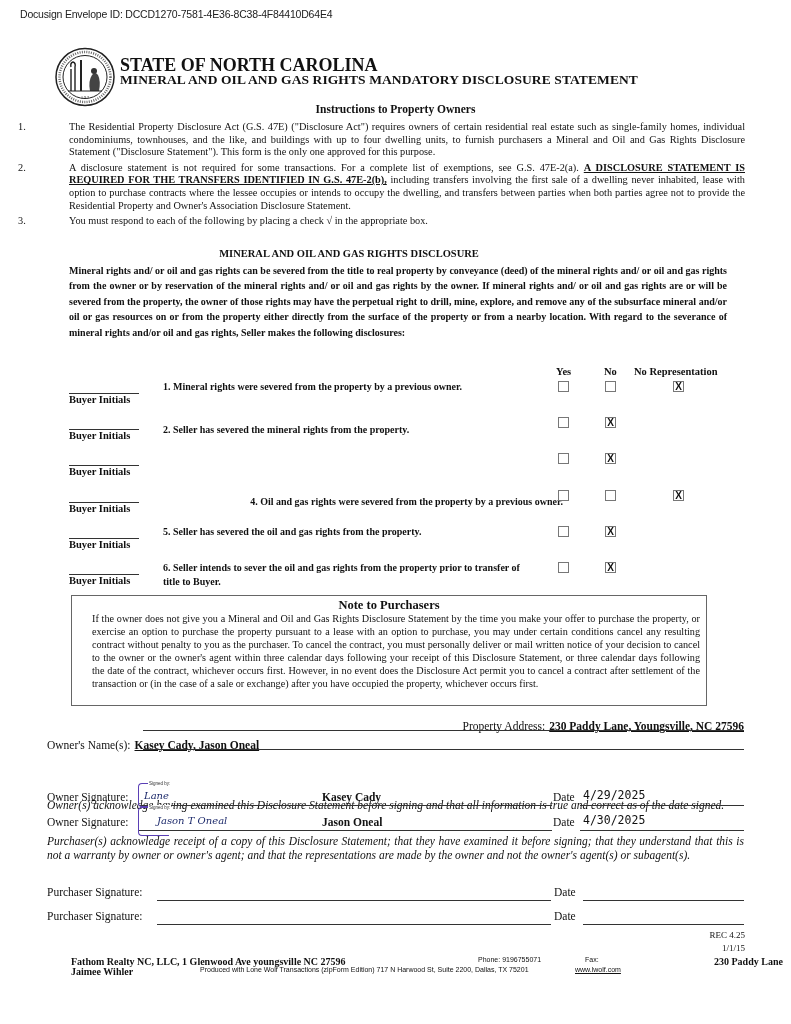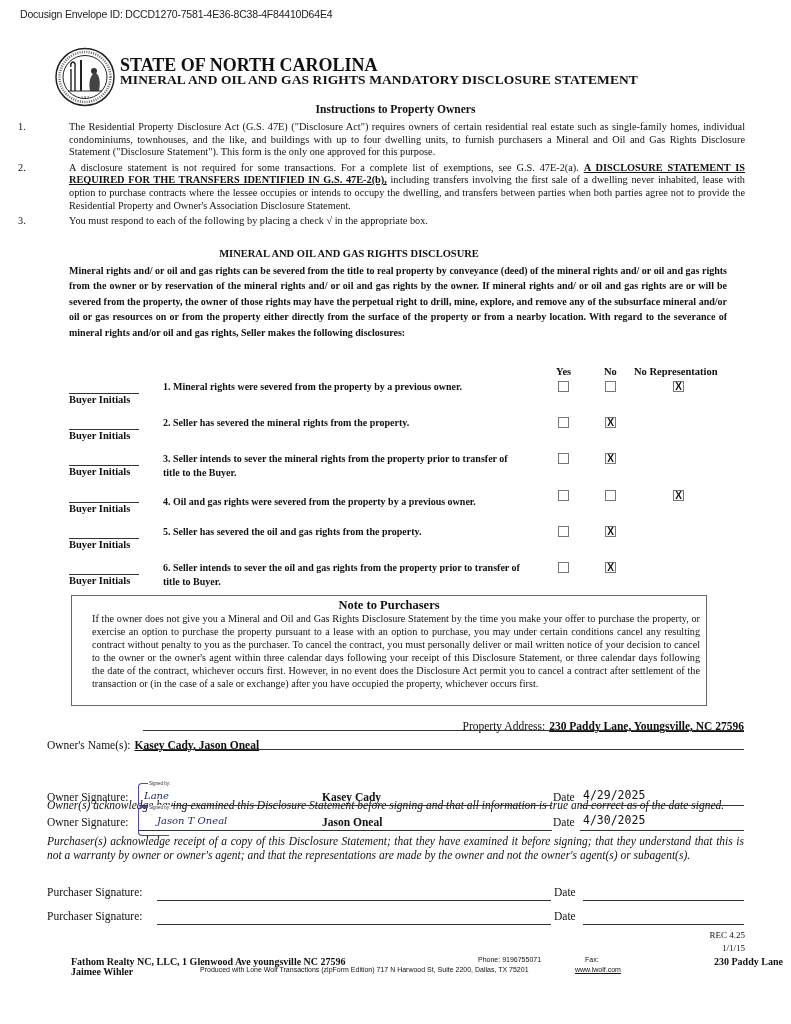--- a/index.html
+++ b/index.html
@@ -87,37 +87,36 @@
   <div class="initlabel" style="top:16px;">Buyer Initials</div>
   <div class="qtext" style="top:2px;">1. Mineral rights were severed from the property by a previous owner.</div>
   <div class="cb" style="left:489px; top:3px;"></div>
   <div class="cb" style="left:536px; top:3px;"></div>
   <div class="cb" style="left:604px; top:3px;">X</div>
 </div>
 
 <div class="abs row" style="top:414px;">
   <div class="initline" style="top:15px;"></div>
   <div class="initlabel" style="top:16px;">Buyer Initials</div>
-  <div class="qtext" style="top:2px;">2. Seller has severed the mineral rights from the property.</div>
+  <div class="qtext" style="top:9px;">2. Seller has severed the mineral rights from the property.</div>
   <div class="cb" style="left:489px; top:3px;"></div>
   <div class="cb" style="left:536px; top:3px;">X</div>
 </div>
 
 <div class="abs row" style="top:450px;">
   <div class="initline" style="top:15px;"></div>
   <div class="initlabel" style="top:16px;">Buyer Initials</div>
-  <div class="qtext" style="top:2px; width:360px;">3. Seller intends to sever the mineral rights from the property prior to transfer of title to the Buyer.</div>
   <div class="cb" style="left:489px; top:3px;"></div>
   <div class="cb" style="left:536px; top:3px;">X</div>
 </div>
 
 <div class="abs row" style="top:487px;">
   <div class="initline" style="top:15px;"></div>
   <div class="initlabel" style="top:16px;">Buyer Initials</div>
-  <div class="qtext" style="top:8px; width:400px;">4. Oil and gas rights were severed from the property by a previous owner.</div>
+  <div class="qtext" style="top:8px; width:400px;text-align:right;">4. Oil and gas rights were severed from the property by a previous owner.</div>
   <div class="cb" style="left:489px; top:3px;"></div>
   <div class="cb" style="left:536px; top:3px;"></div>
   <div class="cb" style="left:604px; top:3px;">X</div>
 </div>
 
 <div class="abs row" style="top:523px;">
   <div class="initline" style="top:15px;"></div>
   <div class="initlabel" style="top:16px;">Buyer Initials</div>
   <div class="qtext" style="top:2px;">5. Seller has severed the oil and gas rights from the property.</div>
   <div class="cb" style="left:489px; top:3px;"></div>

